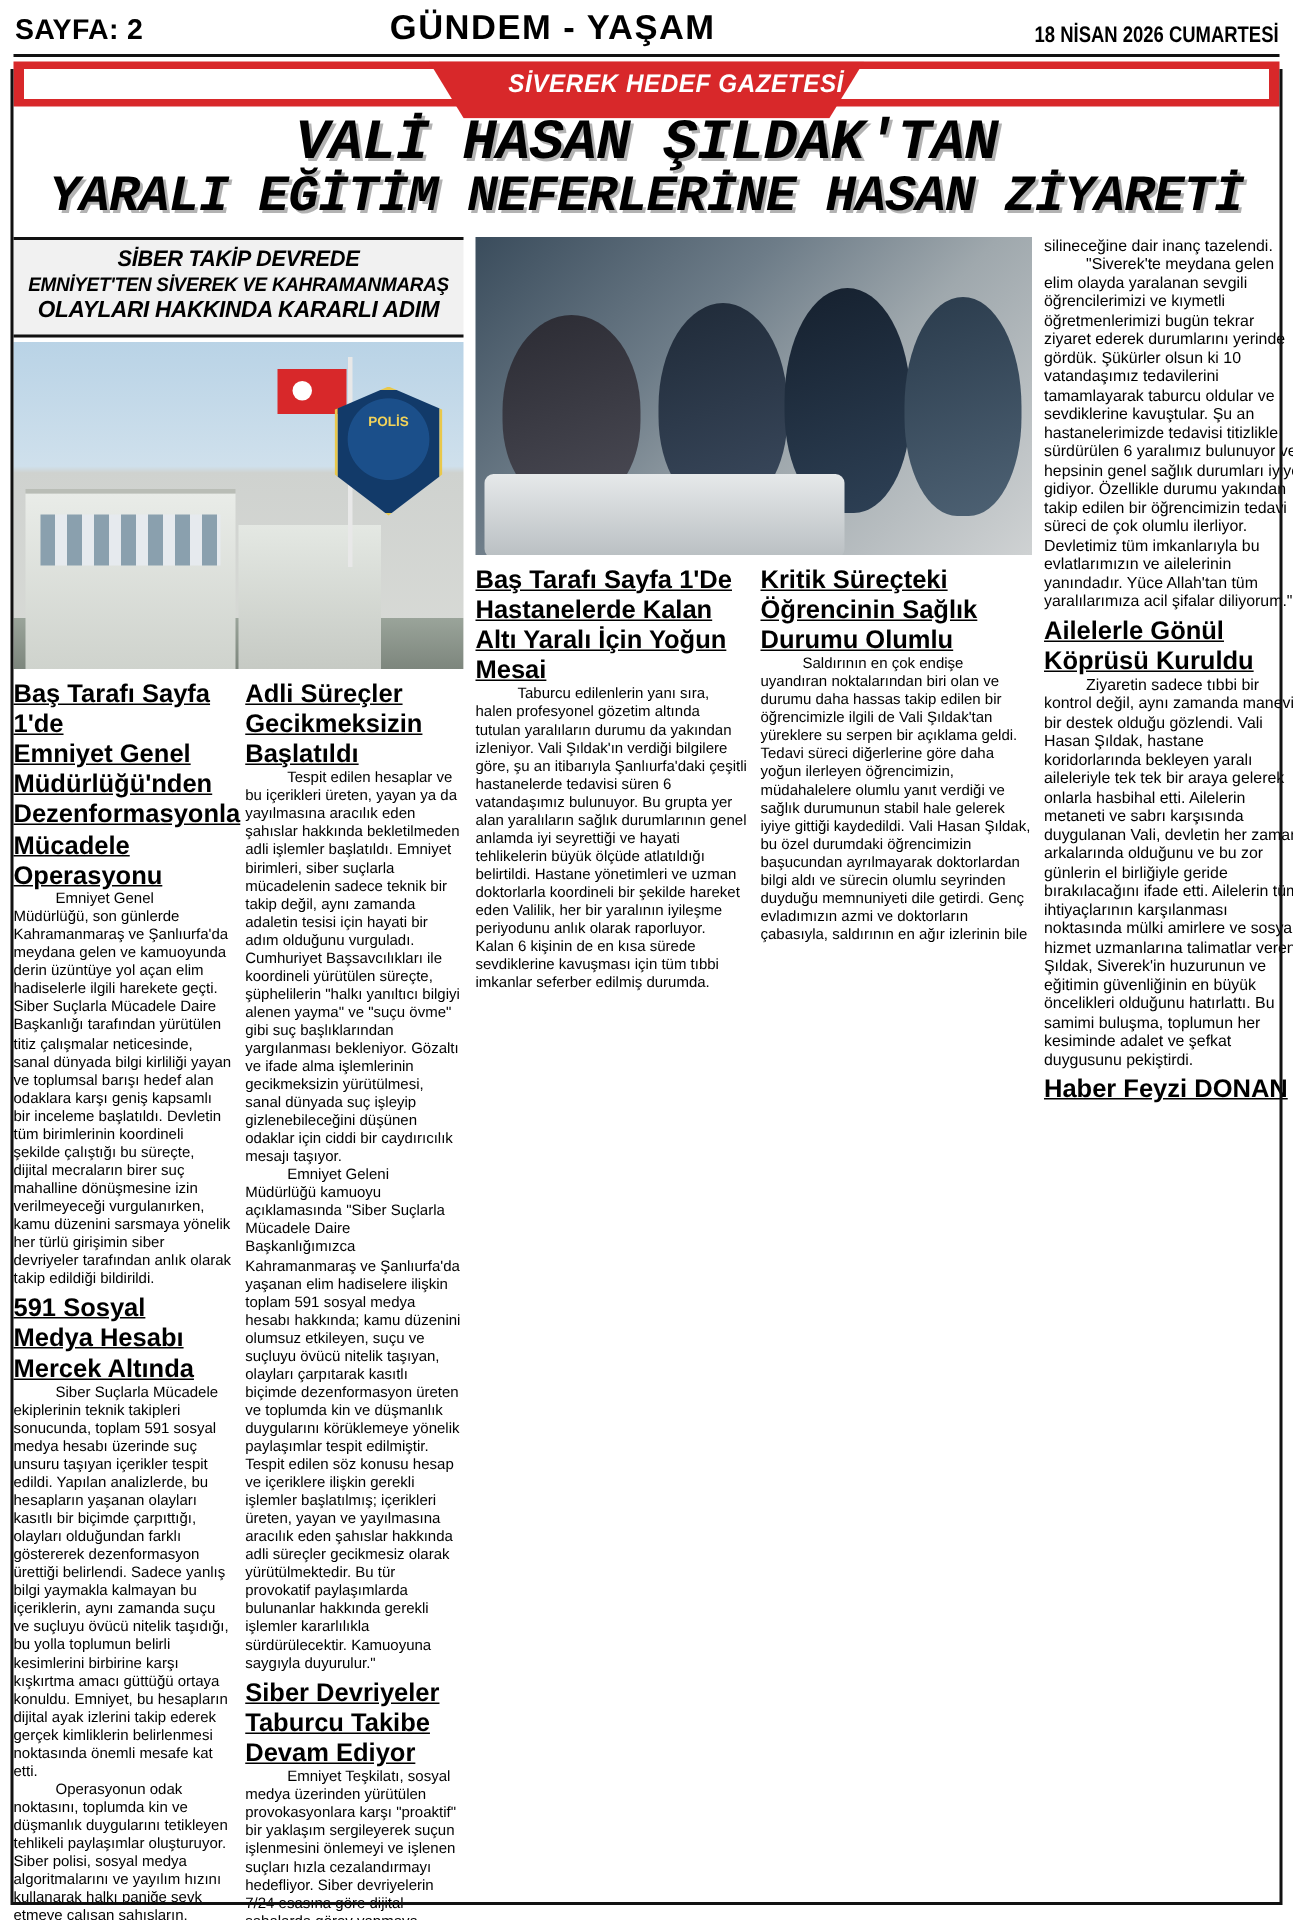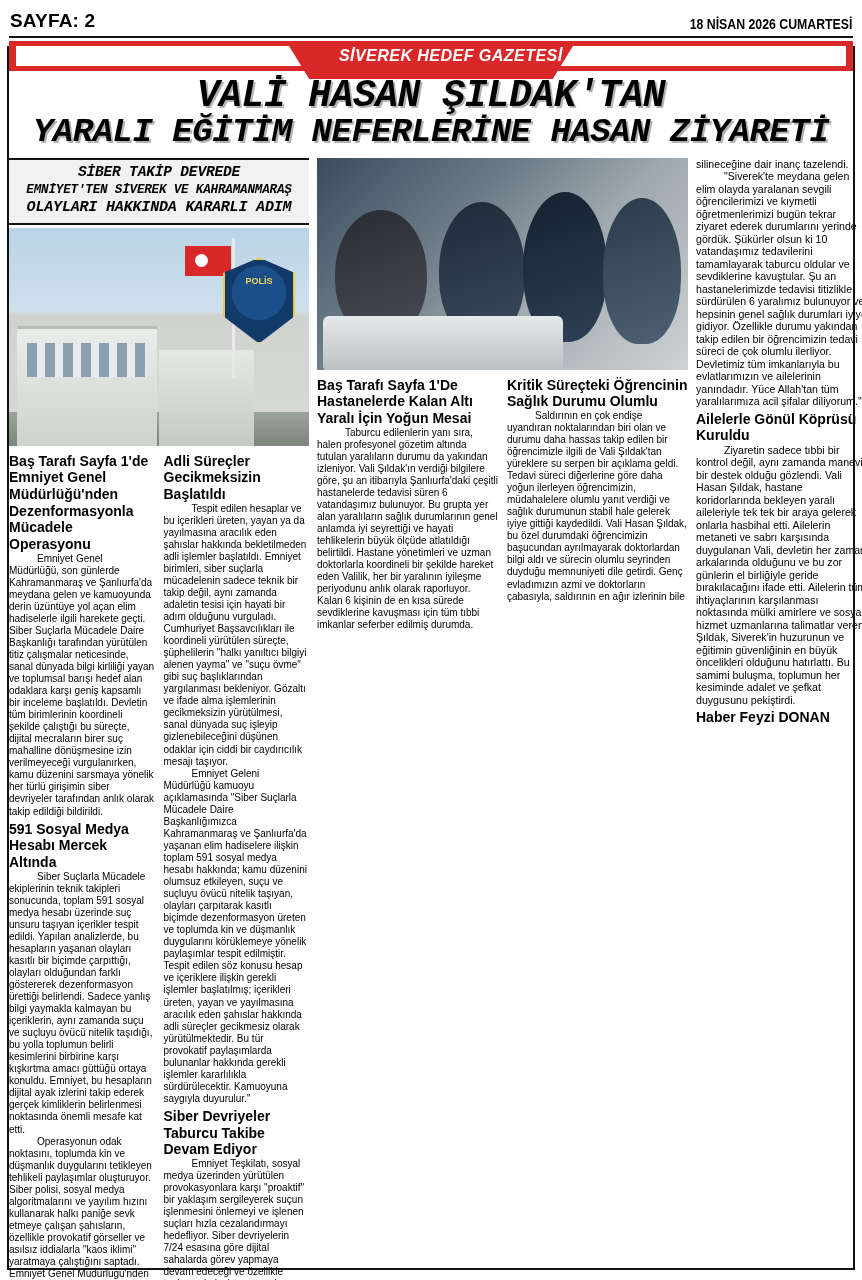--- a/index.html
+++ b/index.html
@@ -68,21 +68,20 @@
 
   .col-left  { width: 300px; flex: 0 0 300px; }
   .col-mid   { width: 371px; flex: 0 0 371px; padding-left: 6px; }
   .col-right { width: 173px; flex: 0 0 173px; padding-left: 7px; }
 
   
   .subhead-box {
     border-top: 2px solid #111; border-bottom: 2px solid #111;
     padding: 4px 4px 6px 4px; text-align: center;
     background: #f1f1f1;
-    font-family: Liberation Mono, monospace;
   }
   .subhead-line {
     font-weight: bold; font-style: italic; font-size: 15.5px;
     line-height: 1.22; letter-spacing: -0.2px; white-space: nowrap;
     transform: scaleX(.97);
   }
   .subhead-line.s1 { font-size: 15px; }
   .subhead-line.s2 { font-size: 15.5px; }
   .subhead-line.s3 { font-size: 15.5px; }
 
@@ -131,22 +130,23 @@
     content:"POLİS"; position:absolute; left:0; right:0; top:16px;
     text-align:center; color:#f2d35a; font-size:9px; font-weight:bold;
   }
 
   .photo-hospital {
     height: 212px;
     background: linear-gradient(135deg,#3a4c5c 0%,#6d7c88 35%,#9fa8ad 60%,#cfd2d3 100%);
   }
   .blob { position:absolute; border-radius:50% 50% 45% 45%; }
   .kicker {
-    font-weight: bold; font-size: 14px; line-height: 1.19;
+    font-weight: bold; font-size: 17px; line-height: 1.19;
     margin: 3px 0 0 0;
+    text-decoration: underline;
   }
   .body {
     font-size: 10px; line-height: 1.205; text-align: left;
     hyphens: auto;
   }
   .body p { margin: 0; }
   .body p.indent { text-indent: 28px; }
 
   .two-col { display: flex; gap: 9px; }
   .two-col > div { flex: 1 1 0; min-width: 0; }
@@ -157,20 +157,21 @@
 
   .col-sep { width:1px; background:#111; margin:0 4px; align-self: stretch; }
 </style>
 </head>
 <body>
 
 <div class="page">
 
   <div class="masthead">
     <div class="sayfa">SAYFA: 2</div>
+    <div class="section">GÜNDEM - YAŞAM</div>
     <div class="date">18 NİSAN 2026 CUMARTESİ</div>
   </div>
   <div class="rule-top"></div>
 
   <div class="banner-wrap">
     <div class="banner"></div>
     <div class="banner-notch"></div>
     <div style="position:absolute;inset:0;display:flex;align-items:center;justify-content:center;padding-left:39px;">
       <span class="banner-title">SİVEREK HEDEF GAZETESİ</span>
     </div>

